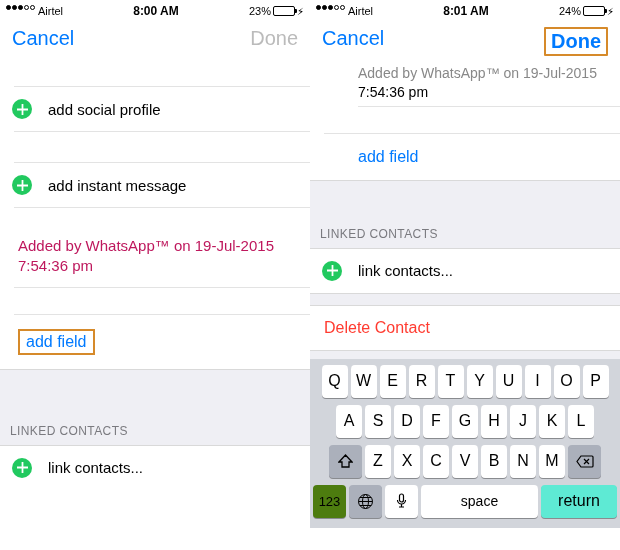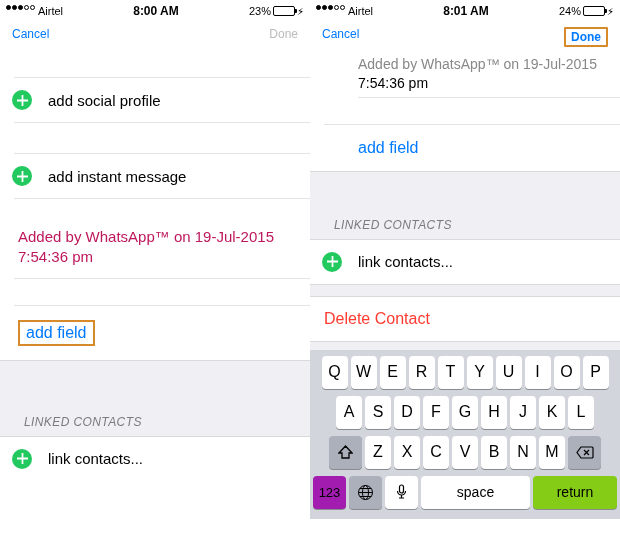--- a/index.html
+++ b/index.html
@@ -13,53 +13,53 @@
   .clock { font-weight: 700; font-size: 12px; }
   .batt { display: flex; align-items: center; gap: 2px; font-size: 11px; }
   .batt-shell { width: 22px; height: 10px; border: 1px solid #000; border-radius: 2px; position: relative; display: inline-block; }
   .batt-shell::after { content: ""; position: absolute; right: -3px; top: 2px; width: 2px; height: 4px; background: #000; border-radius: 0 1px 1px 0; }
   .batt-fill { height: 100%; background: #4cd964; border-radius: 1px 0 0 1px; }
   .bolt { font-size: 10px; }
   .signal { display:inline-flex; gap:1px; align-items:center; }
   .dot { width:5px; height:5px; border-radius:50%; border:1px solid #000; }
   .dot.f { background:#000; }
   
-  .nav-bar { display: flex; justify-content: space-between; padding: 6px 12px 8px 12px; font-size: 12px; }
+  .nav-bar { display: flex; justify-content: space-between; padding: 6px 12px 8px 12px; font-size: 20px; }
   .nav-cancel { color: #007aff; }
   .nav-done { color: #bbb; font-weight:400; }
   .nav-done.active { color: #007aff; font-weight: 600; }
   .highlight-box { border: 2px solid #d68a2a; padding: 1px 5px; border-radius: 1px; display:inline-block; }
   
   .row { display: flex; align-items: center; padding: 12px 12px; font-size: 15px; }
   .plus-icon { width: 20px; height: 20px; border-radius: 50%; background: #21c95f; display: flex; align-items: center; justify-content: center; margin-right: 16px; }
   .plus-icon svg { width: 11px; height: 11px; }
   .sep { border-bottom: 1px solid #e3e3e3; margin-left: 14px; }
   .sep-full { border-bottom: 1px solid #d9d9d9; }
   
   .notes-block { padding: 8px 18px 10px 18px; }
   .notes-label { color: #c0c0c0; font-size: 13px; margin-bottom: 4px; }
   .notes-text { color: #be185d; font-size: 15px; line-height: 1.35; }
   
   .link-row { padding: 14px 18px; }
   .addfield-link { color: #007aff; font-size: 16px; }
   .highlight-box-amber { border: 2px solid #d68a2a; padding: 2px 6px; display:inline-block; }
   
   .grey-gap { background: #efeff4; }
-  .section-header { color: #7a7a7f; font-size: 12px; letter-spacing: 0.4px; padding: 18px 14px 7px 24px; background:#efeff4; border-bottom:1px solid #d9d9d9;font-style:italic;}
+  .section-header { color: #7a7a7f; font-size: 12px; letter-spacing: 0.4px; padding: 18px 14px 7px 10px; background:#efeff4; border-bottom:1px solid #d9d9d9;}
   
   .delete-row { padding: 13px 14px; color: #ff3b30; font-size: 16px; background:#fff; }
   
   
   .keyboard { background: #d2d5db; padding: 6px 3px 3px 3px; }
   .krow { display: flex; justify-content: center; gap: 3px; margin-bottom: 7px; }
   .key { background: #fff; border-radius: 4px; box-shadow: 0 1px 0 #898b8f; width: 26px; height: 33px; display: flex; align-items: center; justify-content: center; font-size: 16px; }
   .key-mod { background: #abb0bb; width: 33px; }
   .key-space { flex: 1; font-size: 14px; }
-  .key-return { background: #84cc16; width: 84px; font-size: 14px; }
-  .key-123 { background:#a21caf; width:33px; font-size:13px;}
+  .key-return { background: #5eead4; width: 76px; font-size: 16px; }
+  .key-123 { background:#4d7c0f; width:33px; font-size:13px;}
   .key-globe { background:#abb0bb; width:33px;}
   .key-mic { background:#fff; width:33px;}
   .backspace svg { pointer-events:none; }
   
   .truncated-note { color:#888; font-size:14px; line-height:1.35; padding: 0 14px 4px 48px; }
   .truncated-note .line2 { color:#000; }
 </style>
 </head>
 <body>
 

